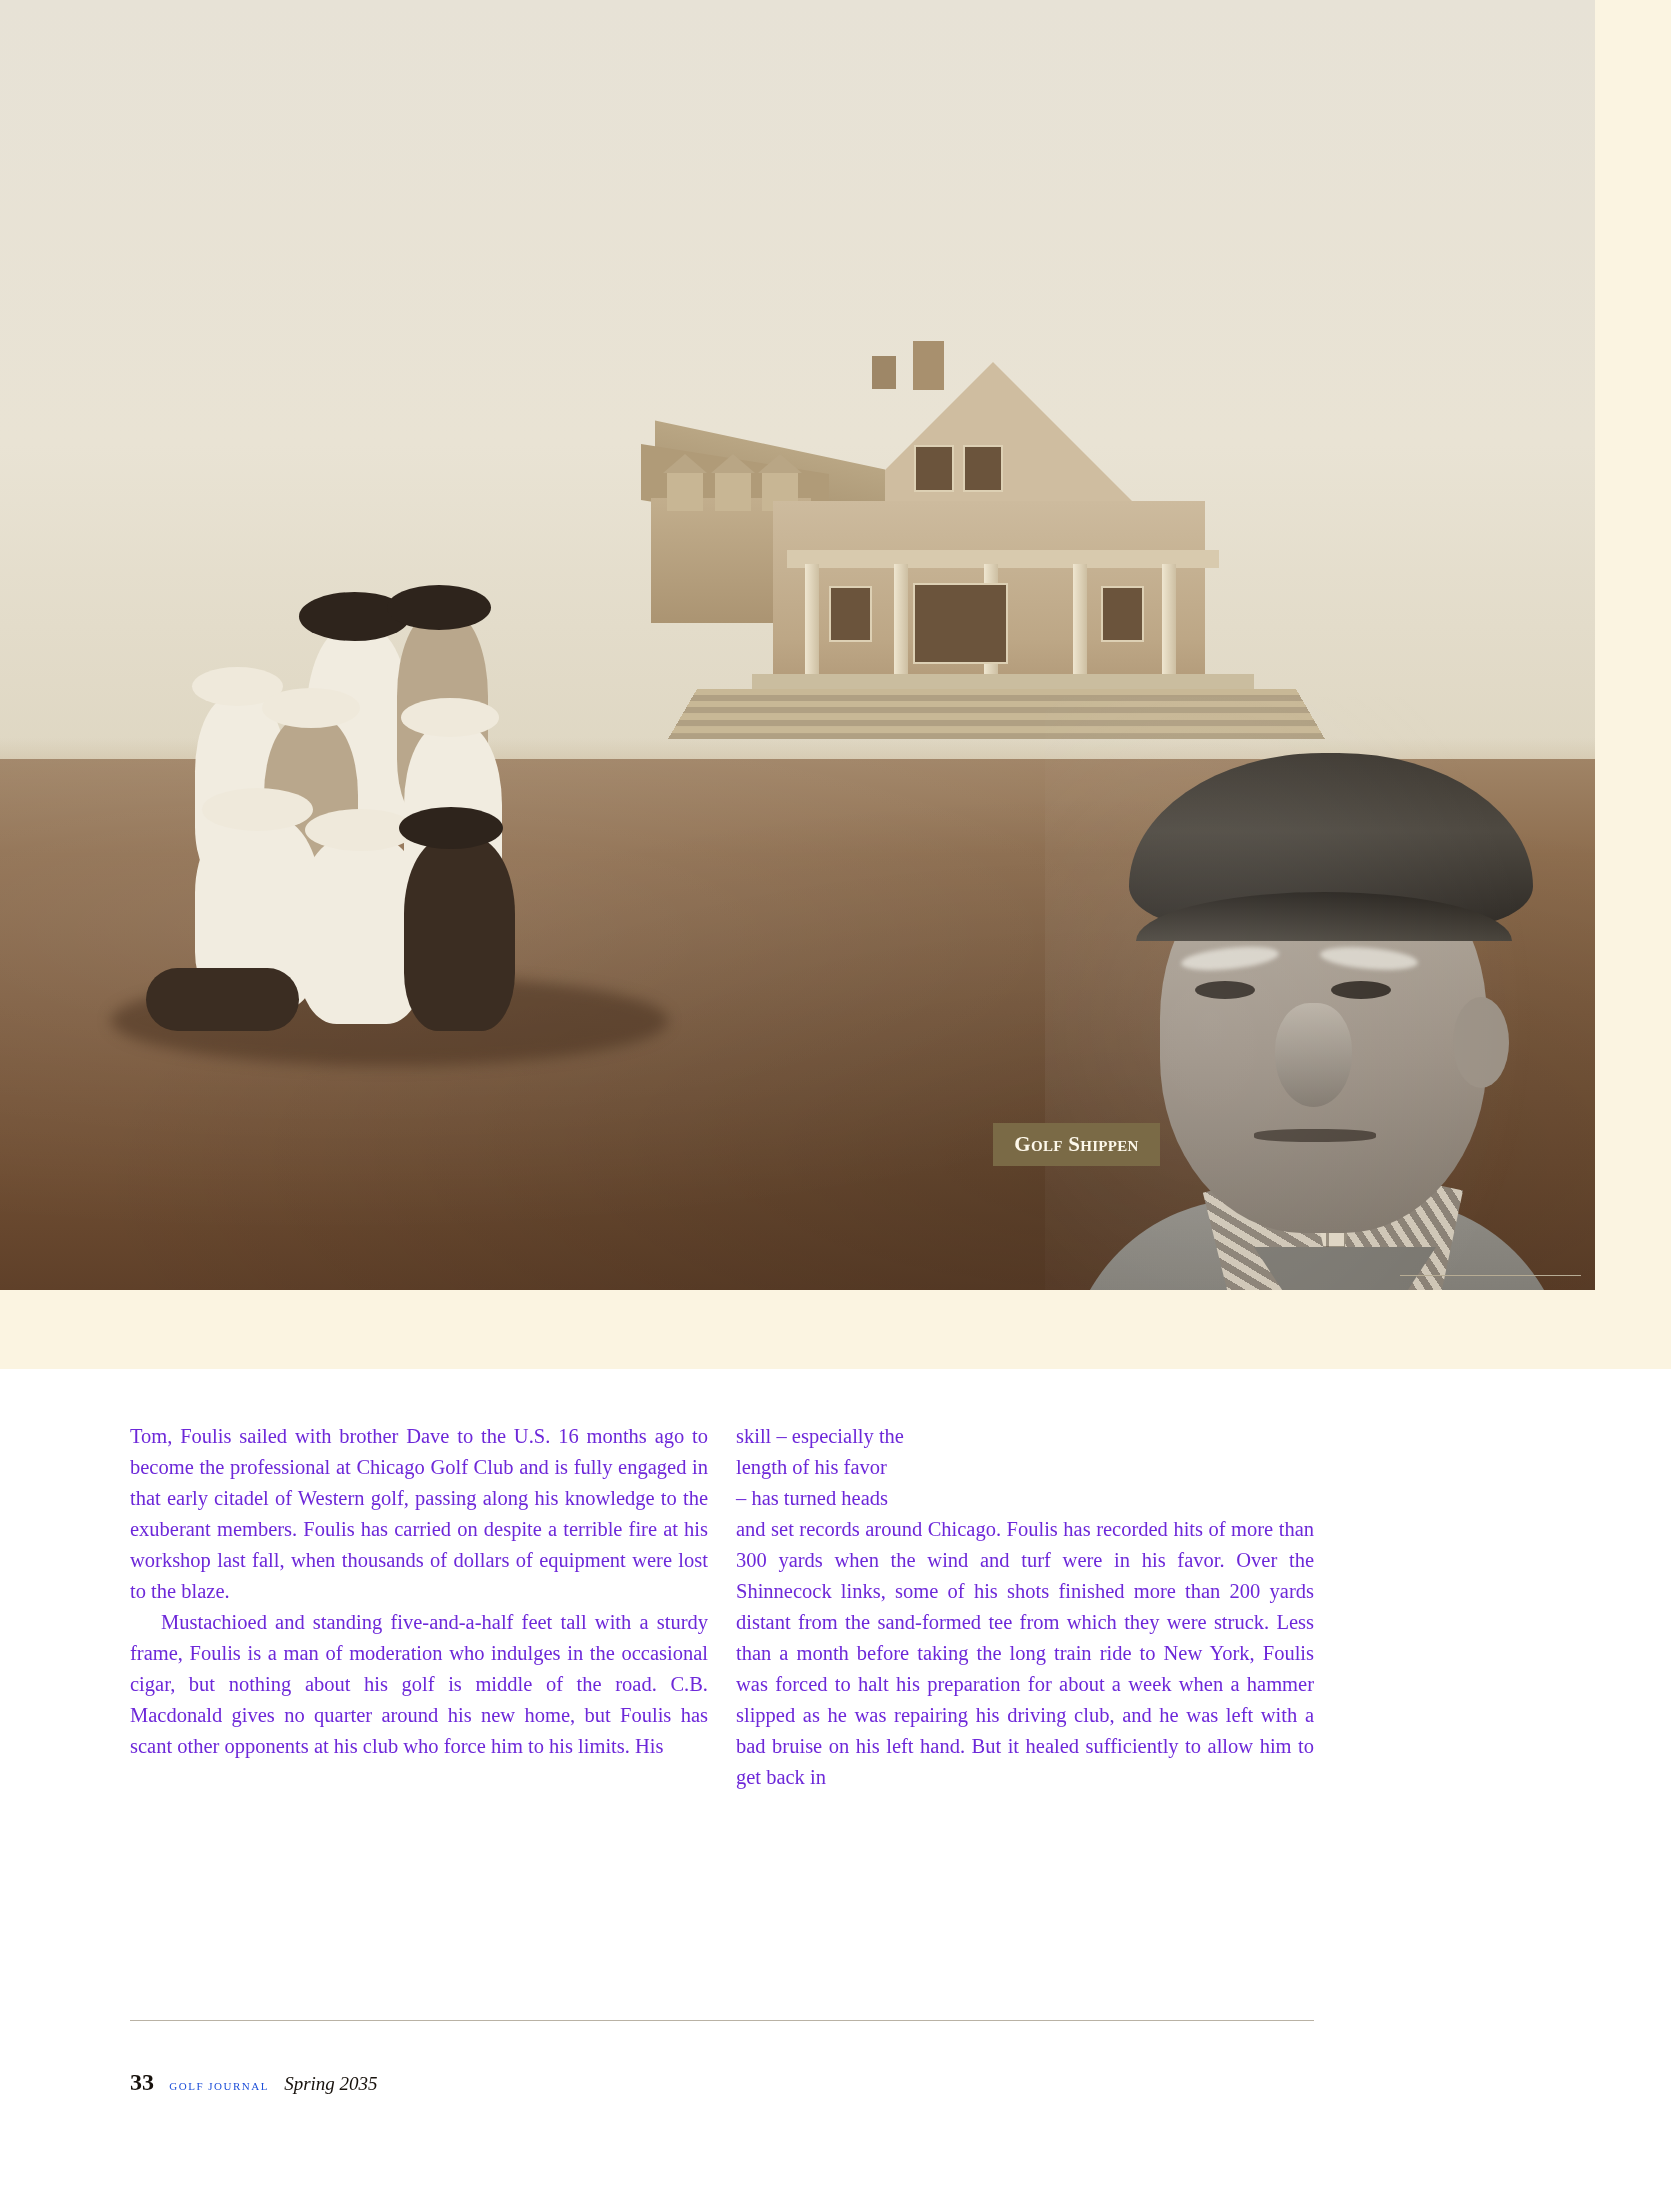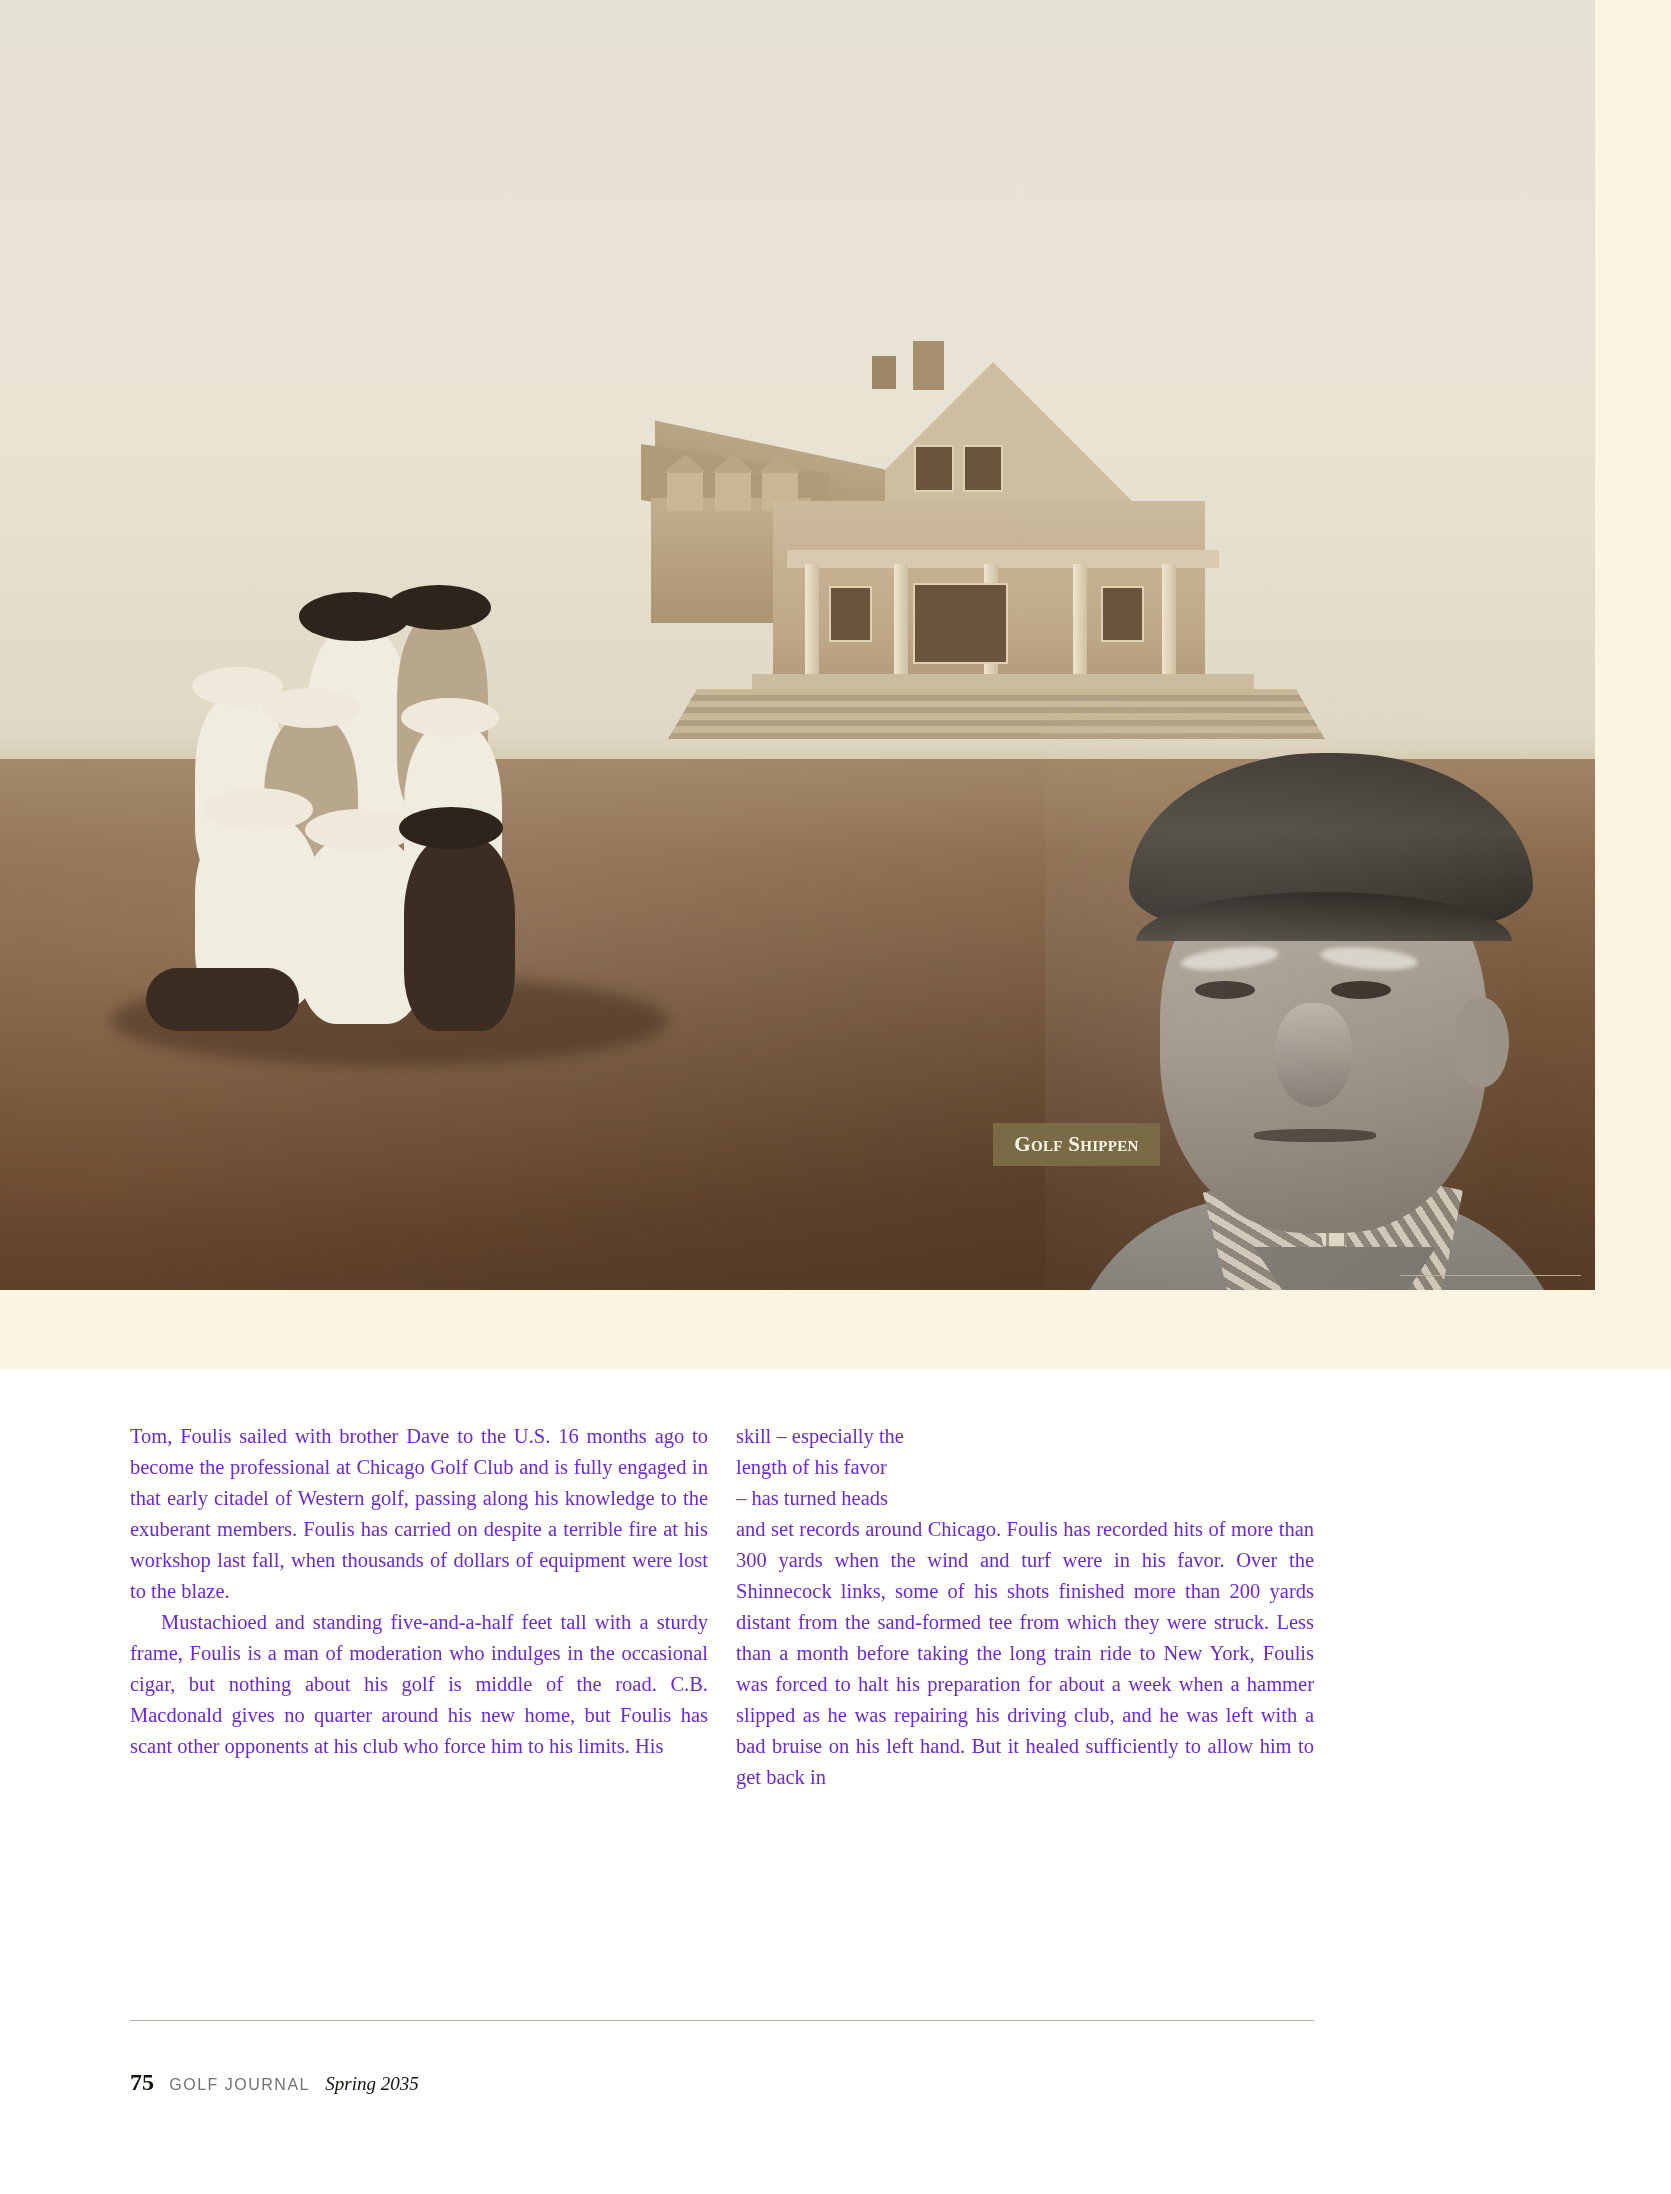--- a/index.html
+++ b/index.html
@@ -390,24 +390,24 @@
     align-items: baseline;
     gap: 15.3px;
   }
   .folio {
     font-family: "Liberation Serif", serif;
     font-weight: 700;
     font-size: 24px;
     color: #17110c;
   }
   .pub {
-    font-family: Liberation Sans, sans-serif;
-    font-size: 16px;
+    font-family: Liberation Serif, serif;
+    font-size: 11px;
     letter-spacing: 1.5px;
-    color: #737373;
+    color: #1d4ed8;
   }
   .issue {
     font-family: "Liberation Serif", serif;
     font-style: italic;
     font-size: 19px;
     color: #17110c;
   }
 </style>
 </head>
 <body>
@@ -517,19 +517,19 @@
       <p style="width:293px;text-align:justify;">skill – especially the</p>
       <p style="width:293px;text-indent:0;text-align:justify;">length of his favor</p>
       <p style="width:293px;text-indent:0;text-align:justify;">– has turned heads</p>
       <p style="text-indent:0;">and set records around Chicago. Foulis has recorded hits of more than 300 yards when the wind and turf were in his favor. Over the Shinnecock links, some of his shots finished more than 200 yards distant from the sand-formed tee from which they were struck. Less than a month before taking the long train ride to New York, Foulis was forced to halt his preparation for about a week when a hammer slipped as he was repairing his driving club, and he was left with a bad bruise on his left hand. But it healed sufficiently to allow him to get back in</p>
     </div>
 
   </div>
 
   <div class="footer-rule"></div>
   <div class="footer">
-    <div class="folio">75</div>
+    <div class="folio">33</div>
     <div class="pub">GOLF JOURNAL</div>
     <div class="issue">Spring 2035</div>
   </div>
 
 </div>
 
 
 </body></html>

